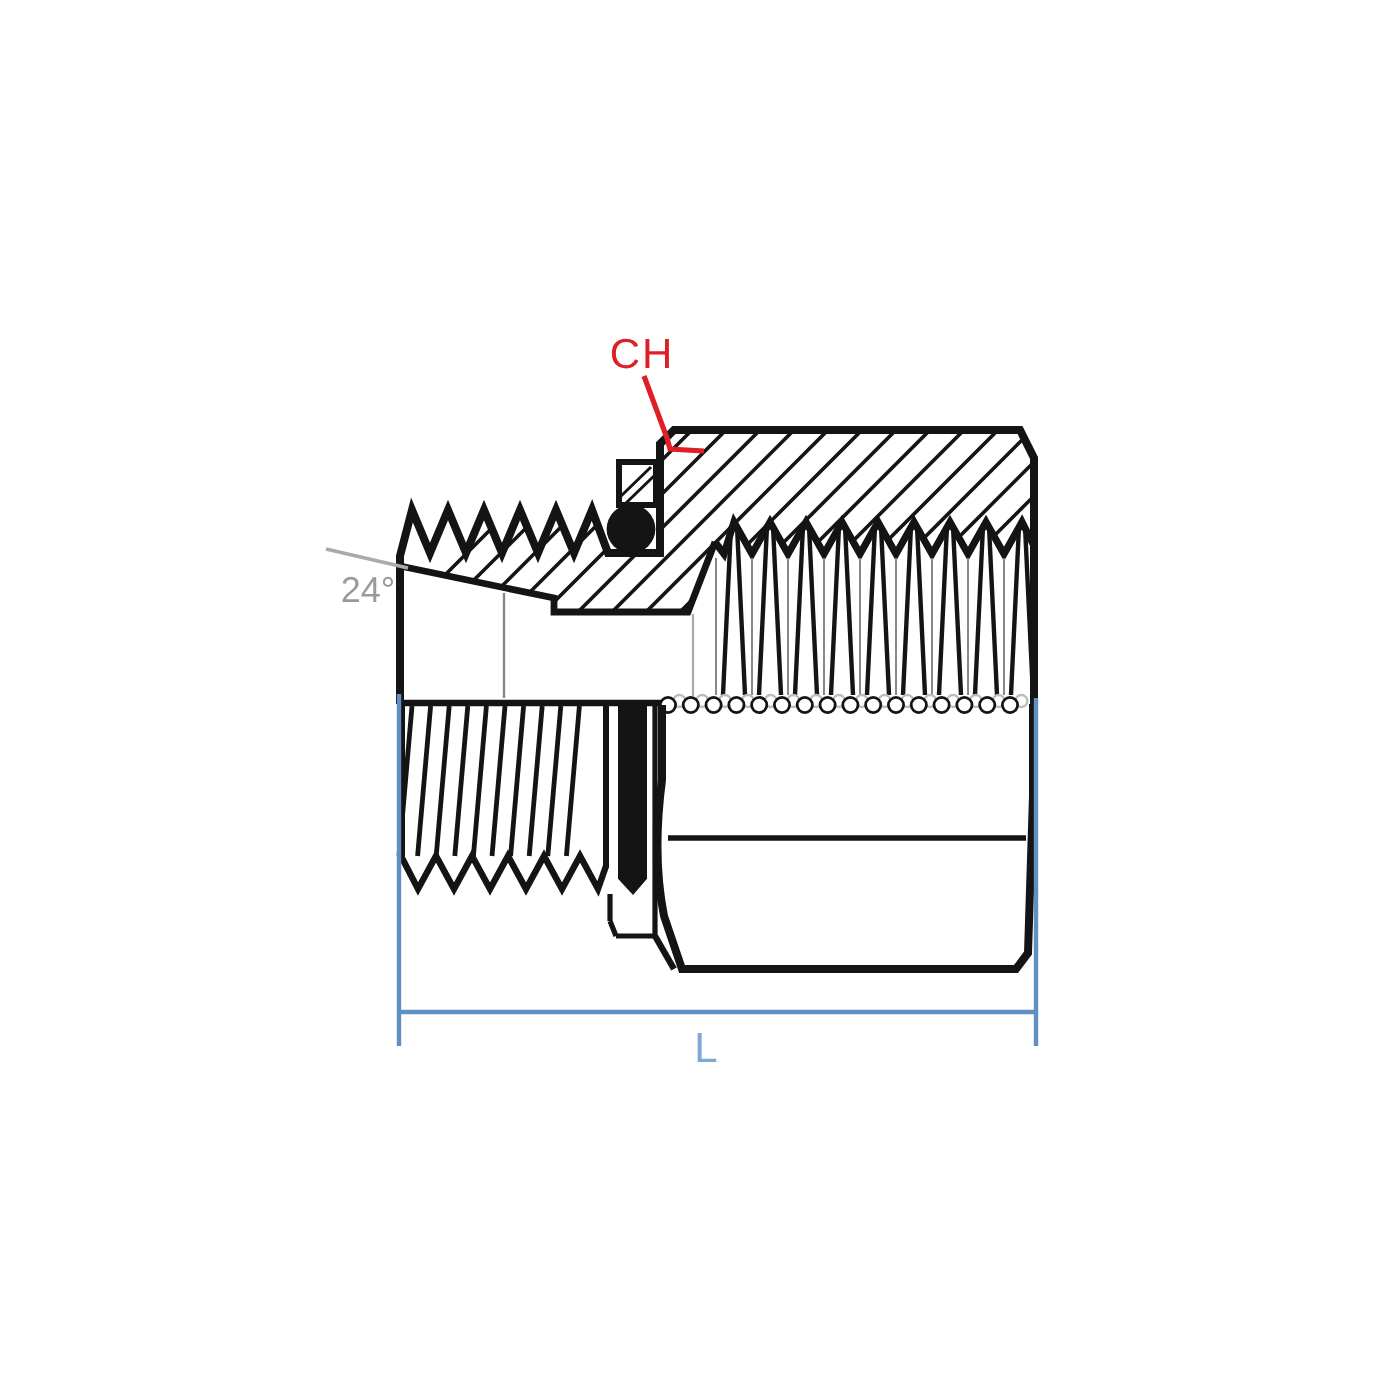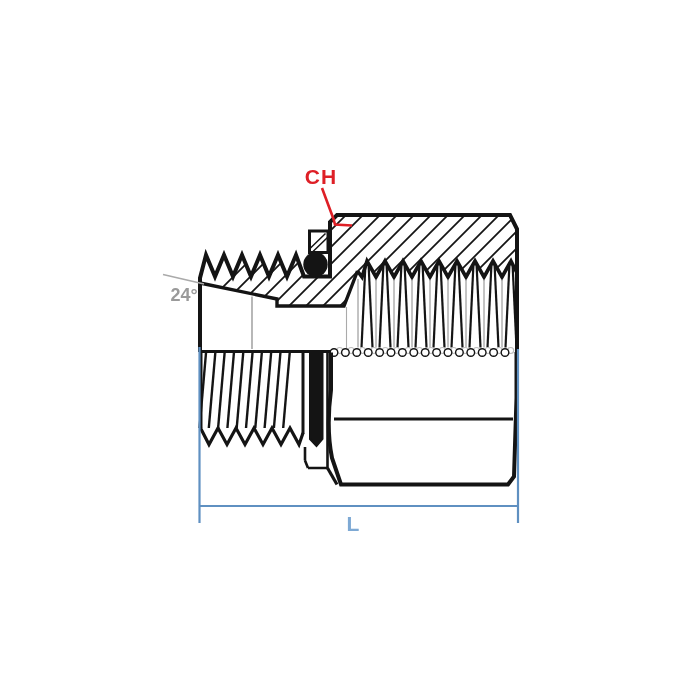--- a/index.html
+++ b/index.html
@@ -1,16 +1,16 @@
 <!DOCTYPE html>
 <html style="--ink: #141414; --red: #de1f26; --blue: #5f90c1; --blueText: #7ea9d4; --gray: #9a9a9a; --grayLine: #aaaaaa; --bg: #ffffff;"><head>
 <meta charset="utf-8">
 <style>
   html,body{margin:0;padding:0;background:#ffffff;}
-  .stage{width:700px;height:700px;position:relative;background:var(--bg,#fff);overflow:hidden;font-weight:bold;}
+  .stage{width:700px;height:700px;position:relative;background:var(--bg,#fff);overflow:hidden;}
   svg{display:block;}
   text{font-family:"Liberation Sans","DejaVu Sans",sans-serif;}
   .lbl-red{fill:var(--red);font-size:21px;letter-spacing:1px;}
   .lbl-gray{fill:var(--gray);font-size:18px;}
   .lbl-blue{fill:var(--blueText);font-size:21px;}
   .ln-red{stroke:var(--red);stroke-width:2.6;fill:none;}
   .ln-gray{stroke:var(--grayLine);stroke-width:1.7;fill:none;}
   .ln-blue{stroke:var(--blue);stroke-width:2.2;fill:none;}
   .ink{stroke:var(--ink);fill:none;}
 </style>

